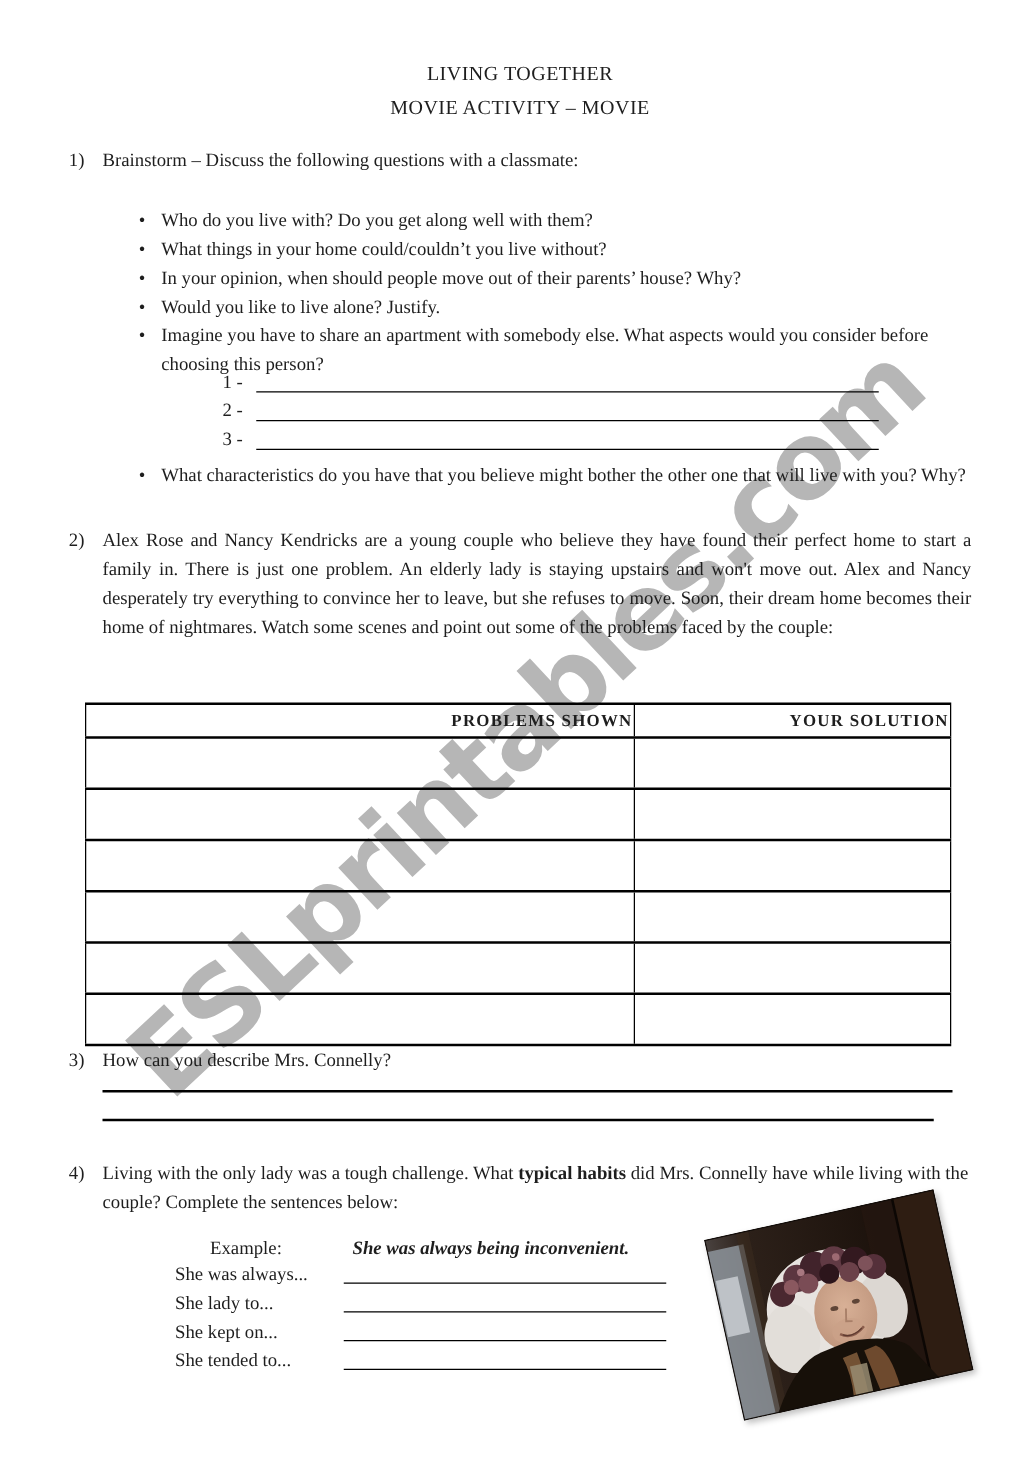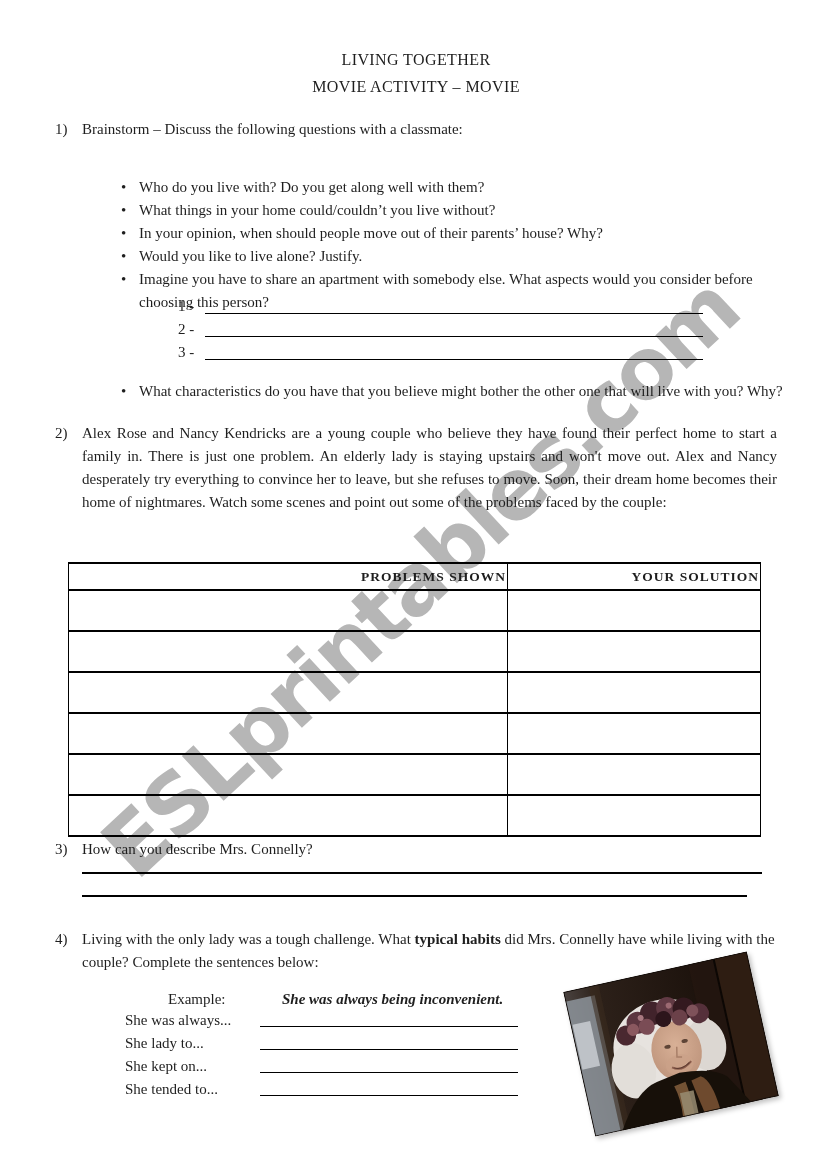--- a/index.html
+++ b/index.html
@@ -24,21 +24,21 @@
   .sec .num{position:absolute;left:0;top:0;}
   .sec .body{display:block;padding-left:27px;margin:0;}
   .s1{top:118px;}
   .s2{top:422px;}
   .s2 .body{text-align:justify;}
   .s3{top:838px;}
   .s4{top:928px;}
   .s4 .body{text-align:left;}
   b{font-weight:bold;}
   
-  .bullets{position:absolute;left:105px;width:672px;margin:14px;padding:0;list-style:none;}
+  .bullets{position:absolute;left:105px;width:672px;margin:4px;padding:0;list-style:none;}
   .bullets-main{top:162px;}
   .bullets-closing{top:366px;}
   .bullets li{position:relative;padding-left:20px;}
   .bullets li::before{content:"\2022";position:absolute;left:2px;top:0;}
   
   .blanks{position:absolute;left:178px;top:295px;width:530px;}
   .blank-row{position:relative;height:23px;}
   .blank-label{position:absolute;left:0;top:0;}
   .blank-line{position:absolute;left:27px;bottom:4px;width:498px;border-bottom:1.5px solid #000;}
   
@@ -53,21 +53,21 @@
   
   .ans-line{position:absolute;border-top:2px solid #000;}
   .ans1{left:82px;top:872px;width:680px;}
   .ans2{left:82px;top:895px;width:665px;}
   
   .example-row{position:absolute;left:168px;top:988px;}
   .ex-label{display:inline-block;width:92px;}
   .ex-text{display:inline-block;margin-left:22px;font-weight:bold;font-style:italic;}
   
   .stems{position:absolute;left:125px;top:1009px;width:400px;}
-  .stem-row{position:relative;height:23px;}
+  .stem-row{position:relative;height:23px;margin-left:15px;}
   .stem-label{position:absolute;left:0;top:0;}
   .stem-line{position:absolute;left:135px;bottom:5px;width:258px;border-bottom:1.5px solid #000;}
   
   .photo{
     position:absolute;left:577px;top:970px;width:188px;height:148px;
     transform:rotate(-12.5deg);
     box-shadow:2px 3px 5px rgba(0,0,0,.25);
   }
   .photo svg{display:block;}
 </style>

